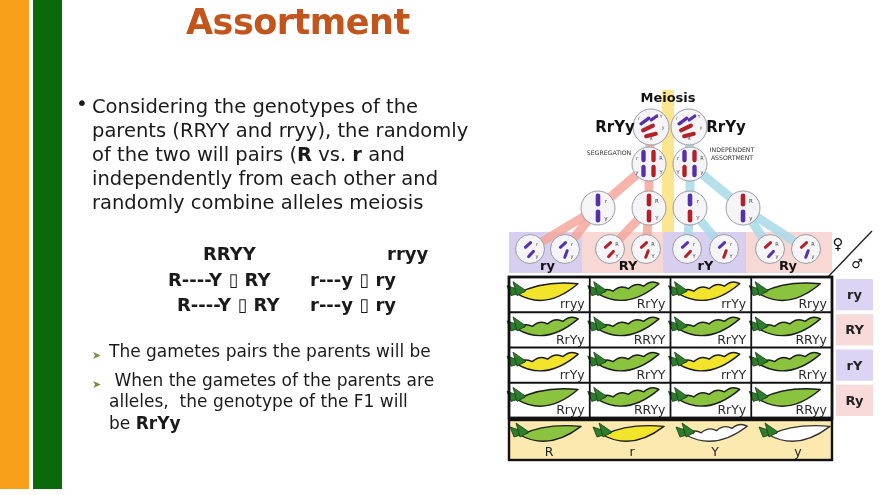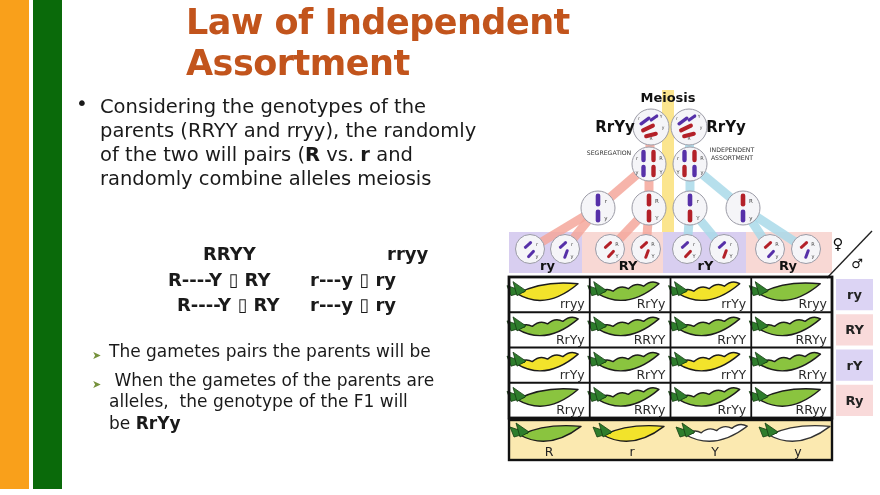--- a/index.html
+++ b/index.html
@@ -6,51 +6,51 @@
   .slide{position:relative;width:880px;height:495px;background:#ffffff;overflow:hidden;
          font-family:"DejaVu Sans","Liberation Sans",sans-serif;color:#1a1a1a;}
   .stripe{position:absolute;top:0;height:489px;}
   .stripe-orange{left:0;width:29px;}
   .stripe-green{left:33px;width:29px;}
   .title{position:absolute;left:186px;top:2px;margin:0;font-size:35px;line-height:41px;
          font-weight:bold;letter-spacing:-0.5px;}
   .main-bullet{position:absolute;left:76px;top:95px;width:434px;}
   .dot{position:absolute;left:0;top:-4px;font-size:20px;}
   .rich div{white-space:pre-wrap;}
-  .main-bullet .rich{margin-left:24px;font-size:19.5px;line-height:24px;}
+  .main-bullet .rich{margin-left:16px;font-size:19.5px;line-height:24px;}
   .formulas{position:absolute;left:91px;top:243px;width:412px;font-size:18px;font-weight:bold;}
   .frow{position:relative;height:25.5px;}
   .frow span{position:absolute;top:0;white-space:pre;}
   .f1 .l{left:112px}.f1 .r{left:296px}
   .f2 .l{left:77px}.f2 .r{left:219px}
   .f3 .l{left:86px}.f3 .r{left:219px}
   .subs{position:absolute;left:92px;top:341px;width:412px;font-size:17px;line-height:21.5px;}
   .sb{position:relative;padding-left:17px;margin-bottom:7px;}
   .gl{position:absolute;left:0;top:4px;font-size:11px;}
   #diagram{position:absolute;left:505px;top:88px;}
   b{font-weight:bold;}
 </style>
 </head>
 <body>
 
 <div class="slide">
   <div class="stripe stripe-orange" style="background: rgb(249, 160, 27);"></div>
   <div class="stripe stripe-green" style="background: rgb(10, 106, 10);"></div>
 
   <h1 class="title" style="color: rgb(194, 84, 28);">
-    <div>Law of Independent</div>
     <div>Assortment</div>
   </h1>
 
   <div class="main-bullet">
     <span class="dot">•</span>
     <div class="rich">
         <div><span>Considering the genotypes of the</span></div>
         <div><span>parents (RRYY and rryy), the randomly</span></div>
         <div><span>of the two will pairs (</span><b>R</b><span> vs. </span><b>r</b><span> and</span></div>
+        <div><span>independently from each other and</span></div>
         <div><span>randomly combine alleles meiosis</span></div>
       </div>
   </div>
 
   <div class="formulas">
     <div class="frow f1">
       <span class="l">RRYY</span>
       <span class="r">rryy</span>
     </div>
     <div class="frow f2">

